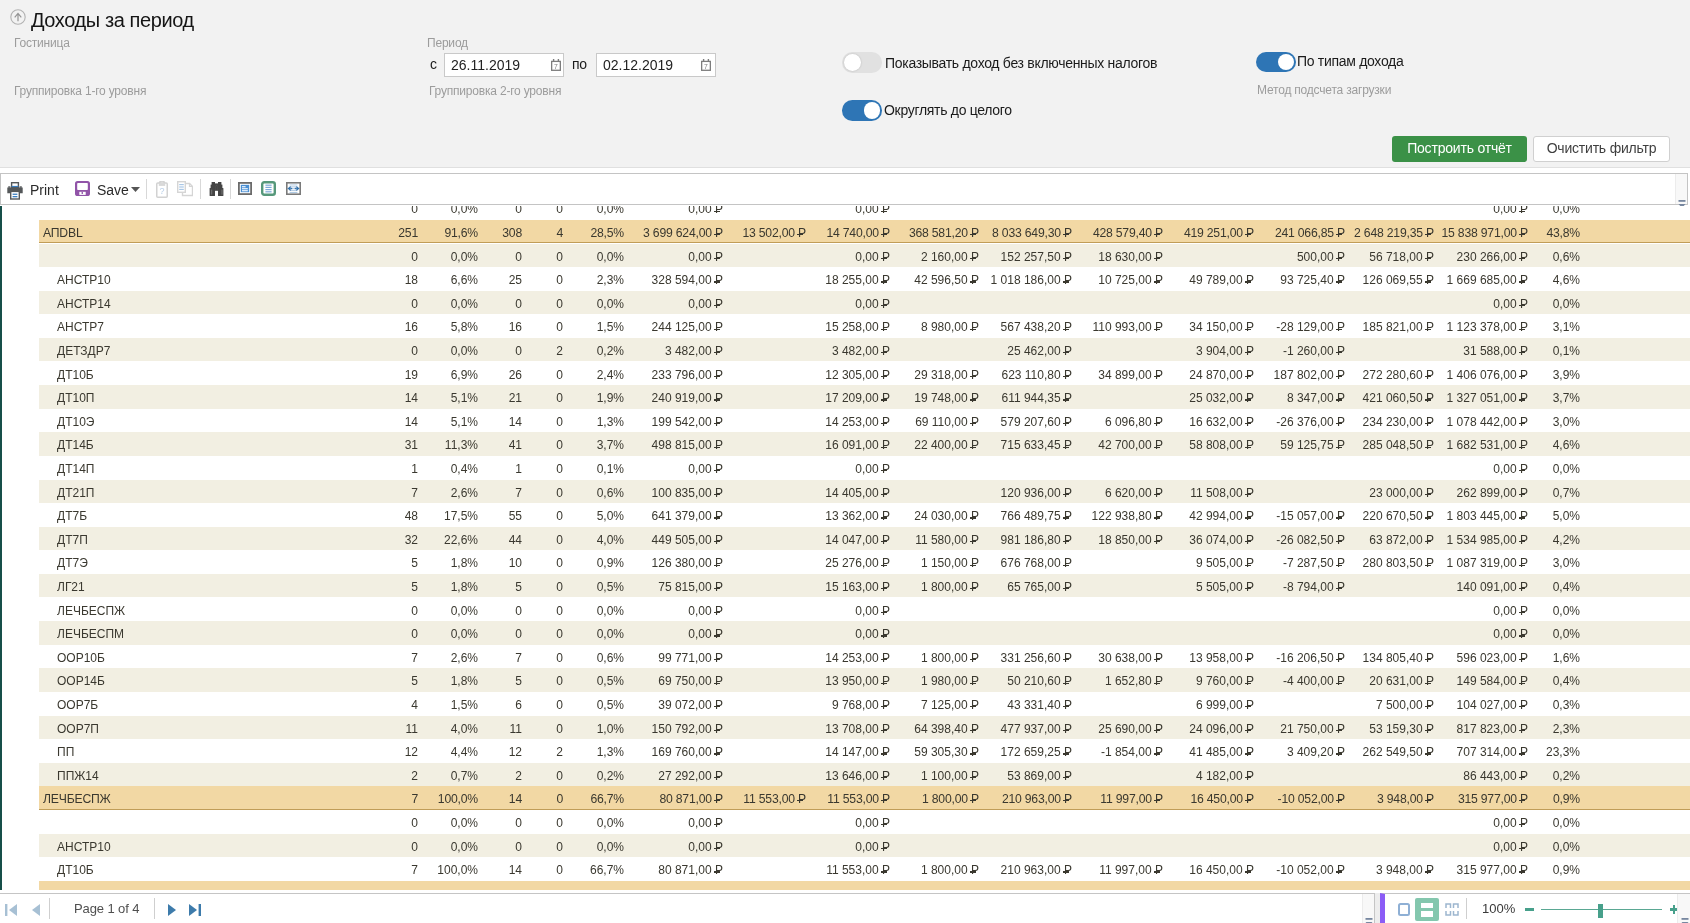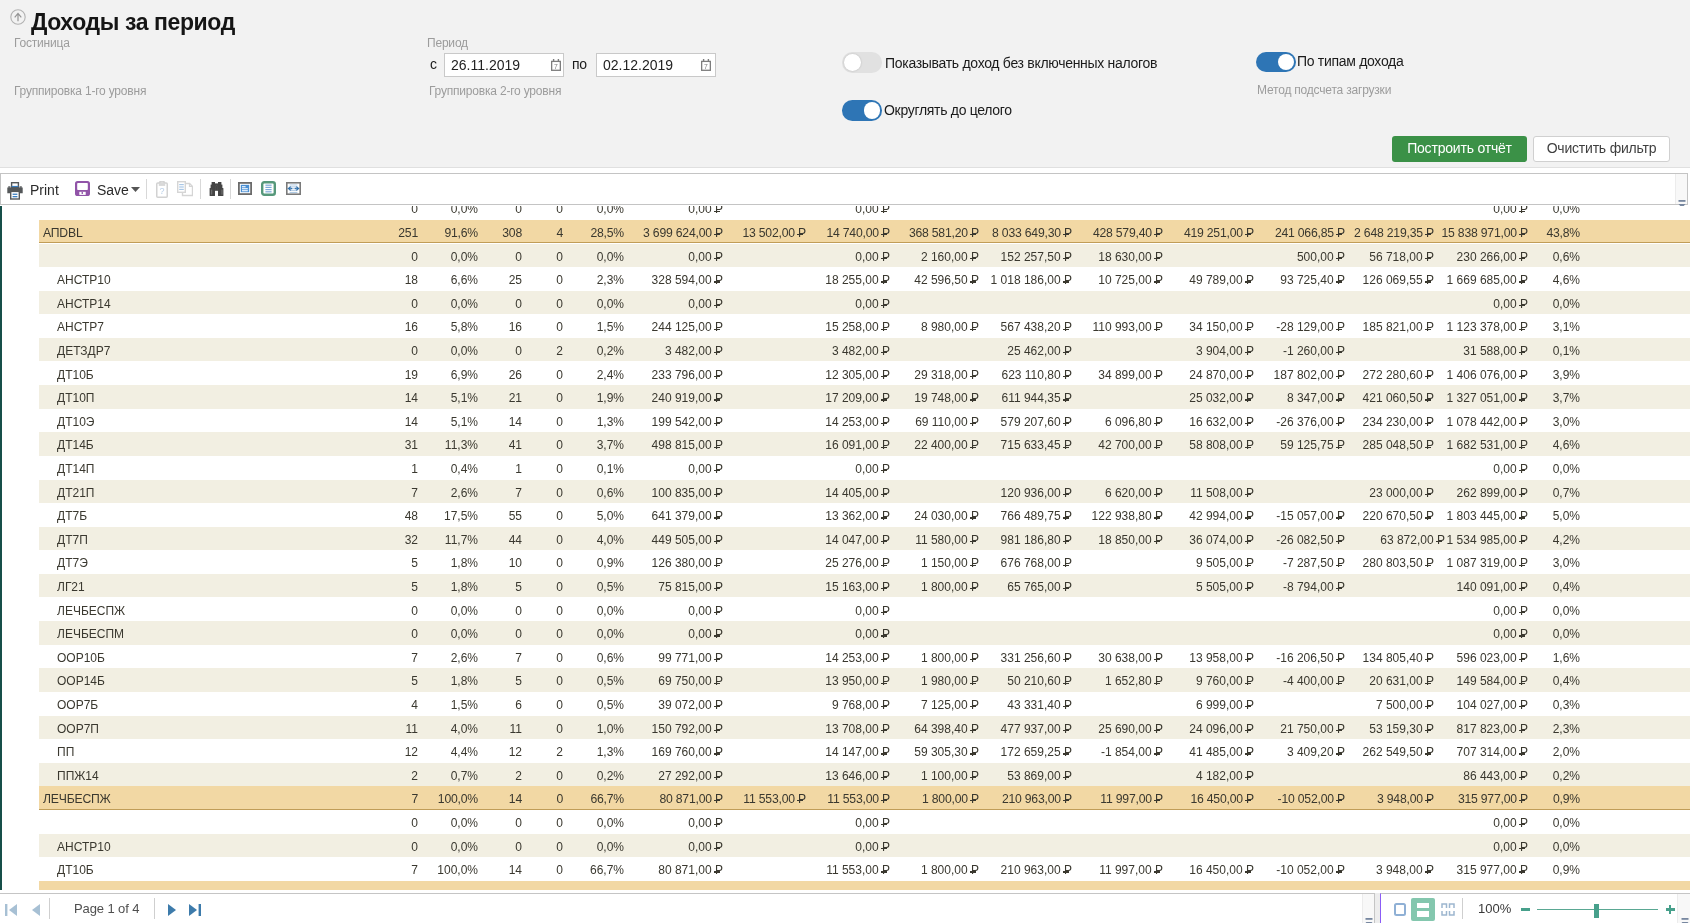--- a/index.html
+++ b/index.html
@@ -34,32 +34,32 @@
 .nm{position:absolute;white-space:nowrap}
 .v{position:absolute;white-space:nowrap}
 .rb{position:relative}
 .rb:after{content:"";position:absolute;left:-1.3px;bottom:4.6px;width:6.8px;height:1.05px;background:currentColor}
 .grp .rb:after{bottom:4.9px;width:6.5px}
 
 #pagbar{position:absolute;left:0;top:892.5px;width:1374.5px;height:30.5px;background:#fff;
  border-top:1px solid #c5c5c5;border-right:1px solid #c5c5c5}
 #pag-sb{position:absolute;right:0;top:0;width:12px;height:29.5px;background:#f8f8f8;border-left:1px solid #ececec}
 #zoombar{position:absolute;left:1379.5px;top:892.5px;width:310.5px;height:30.5px;background:#fff;
- border-top:1px solid #c5c5c5;border-left:1px solid #8b5cf6}
+ border-top:1px solid #c5c5c5;border-left:5px solid #8b5cf6}
 #zm-sb{position:absolute;right:0;top:0;width:13px;height:29.5px;background:#f8f8f8;border-left:1px solid #ececec}
 #gap{position:absolute;left:1374.5px;top:892.5px;width:5px;height:30.5px;background:#ededed}
 .bsep{position:absolute;top:4px;width:1px;height:21px;background:#cfcfcf}
 </style></head>
 <body>
 <div id="filter">
   <svg class="abs" style="left:10px;top:9px" width="16" height="16" viewBox="0 0 16 16">
     <circle cx="8" cy="8" r="7.2" fill="none" stroke="#b2b2b2" stroke-width="1.1"></circle>
     <path d="M8 12.2 L8 4.6 M4.7 8.3 L8 4.4 L11.3 8.3" fill="none" stroke="#949494" stroke-width="1.2"></path>
   </svg>
-  <div class="abs" style="left:31px;top:8.5px;font-size:23px;font-weight:bold;color:#151515;letter-spacing:-0.4px">Доходы за период</div>
+  <div class="abs" style="left:31px;top:8.5px;font-size:20px;font-weight:normal;color:#151515;letter-spacing:-0.4px">Доходы за период</div>
 
   <div class="lbl" style="left:14px;top:35.5px">Гостиница</div>
   <div class="lbl" style="left:14px;top:83.5px">Группировка 1-го уровня</div>
 
   <div class="lbl" style="left:427px;top:35.5px">Период</div>
   <div class="txt" style="left:430px;top:56px">с</div>
   <div class="inp" style="left:444px;top:52.5px;width:120px">26.11.2019</div>
   <svg class="abs" style="left:550.5px;top:58.5px" width="10" height="12" viewBox="0 0 10 12">
     <rect x="0.65" y="2.4" width="8.7" height="8.9" fill="none" stroke="#7d7d7d" stroke-width="1.3"></rect>
     <rect x="1.9" y="0" width="1.4" height="2.9" fill="#7d7d7d"></rect>
@@ -403,32 +403,32 @@
       <span class="v" style="right:527px">122 938,80&nbsp;<span class="rb">Р</span></span>
       <span class="v" style="right:436px">42 994,00&nbsp;<span class="rb">Р</span></span>
       <span class="v" style="right:345px">-15 057,00&nbsp;<span class="rb">Р</span></span>
       <span class="v" style="right:256px">220 670,50&nbsp;<span class="rb">Р</span></span>
       <span class="v" style="right:162px">1 803 445,00&nbsp;<span class="rb">Р</span></span>
       <span class="v" style="right:110px">5,0%</span>
     </div>
 <div class="row alt" style="top:321.2px">
       <span class="nm" style="left:18px">ДТ7П</span>
       <span class="v" style="right:1272px">32</span>
-      <span class="v" style="right:1212px">11,7%</span>
+      <span class="v" style="right:1212px">22,6%</span>
       <span class="v" style="right:1168px">44</span>
       <span class="v" style="right:1127px">0</span>
       <span class="v" style="right:1066px">4,0%</span>
       <span class="v" style="right:967px">449 505,00&nbsp;<span class="rb">Р</span></span>
       <span class="v" style="right:800px">14 047,00&nbsp;<span class="rb">Р</span></span>
       <span class="v" style="right:711px">11 580,00&nbsp;<span class="rb">Р</span></span>
       <span class="v" style="right:618px">981 186,80&nbsp;<span class="rb">Р</span></span>
       <span class="v" style="right:527px">18 850,00&nbsp;<span class="rb">Р</span></span>
       <span class="v" style="right:436px">36 074,00&nbsp;<span class="rb">Р</span></span>
       <span class="v" style="right:345px">-26 082,50&nbsp;<span class="rb">Р</span></span>
-      <span class="v" style="right:245px">63 872,00&nbsp;<span class="rb">Р</span></span>
+      <span class="v" style="right:256px">63 872,00&nbsp;<span class="rb">Р</span></span>
       <span class="v" style="right:162px">1 534 985,00&nbsp;<span class="rb">Р</span></span>
       <span class="v" style="right:110px">4,2%</span>
     </div>
 <div class="row" style="top:344.8px">
       <span class="nm" style="left:18px">ДТ7Э</span>
       <span class="v" style="right:1272px">5</span>
       <span class="v" style="right:1212px">1,8%</span>
       <span class="v" style="right:1168px">10</span>
       <span class="v" style="right:1127px">0</span>
       <span class="v" style="right:1066px">0,9%</span>
@@ -561,21 +561,21 @@
       <span class="v" style="right:1066px">1,3%</span>
       <span class="v" style="right:967px">169 760,00&nbsp;<span class="rb">Р</span></span>
       <span class="v" style="right:800px">14 147,00&nbsp;<span class="rb">Р</span></span>
       <span class="v" style="right:711px">59 305,30&nbsp;<span class="rb">Р</span></span>
       <span class="v" style="right:618px">172 659,25&nbsp;<span class="rb">Р</span></span>
       <span class="v" style="right:527px">-1 854,00&nbsp;<span class="rb">Р</span></span>
       <span class="v" style="right:436px">41 485,00&nbsp;<span class="rb">Р</span></span>
       <span class="v" style="right:345px">3 409,20&nbsp;<span class="rb">Р</span></span>
       <span class="v" style="right:256px">262 549,50&nbsp;<span class="rb">Р</span></span>
       <span class="v" style="right:162px">707 314,00&nbsp;<span class="rb">Р</span></span>
-      <span class="v" style="right:110px">2,0%</span>
+      <span class="v" style="right:110px">23,3%</span>
     </div>
 <div class="row alt" style="top:557.2px">
       <span class="nm" style="left:18px">ППЖ14</span>
       <span class="v" style="right:1272px">2</span>
       <span class="v" style="right:1212px">0,7%</span>
       <span class="v" style="right:1168px">2</span>
       <span class="v" style="right:1127px">0</span>
       <span class="v" style="right:1066px">0,2%</span>
       <span class="v" style="right:967px">27 292,00&nbsp;<span class="rb">Р</span></span>
       <span class="v" style="right:800px">13 646,00&nbsp;<span class="rb">Р</span></span>

